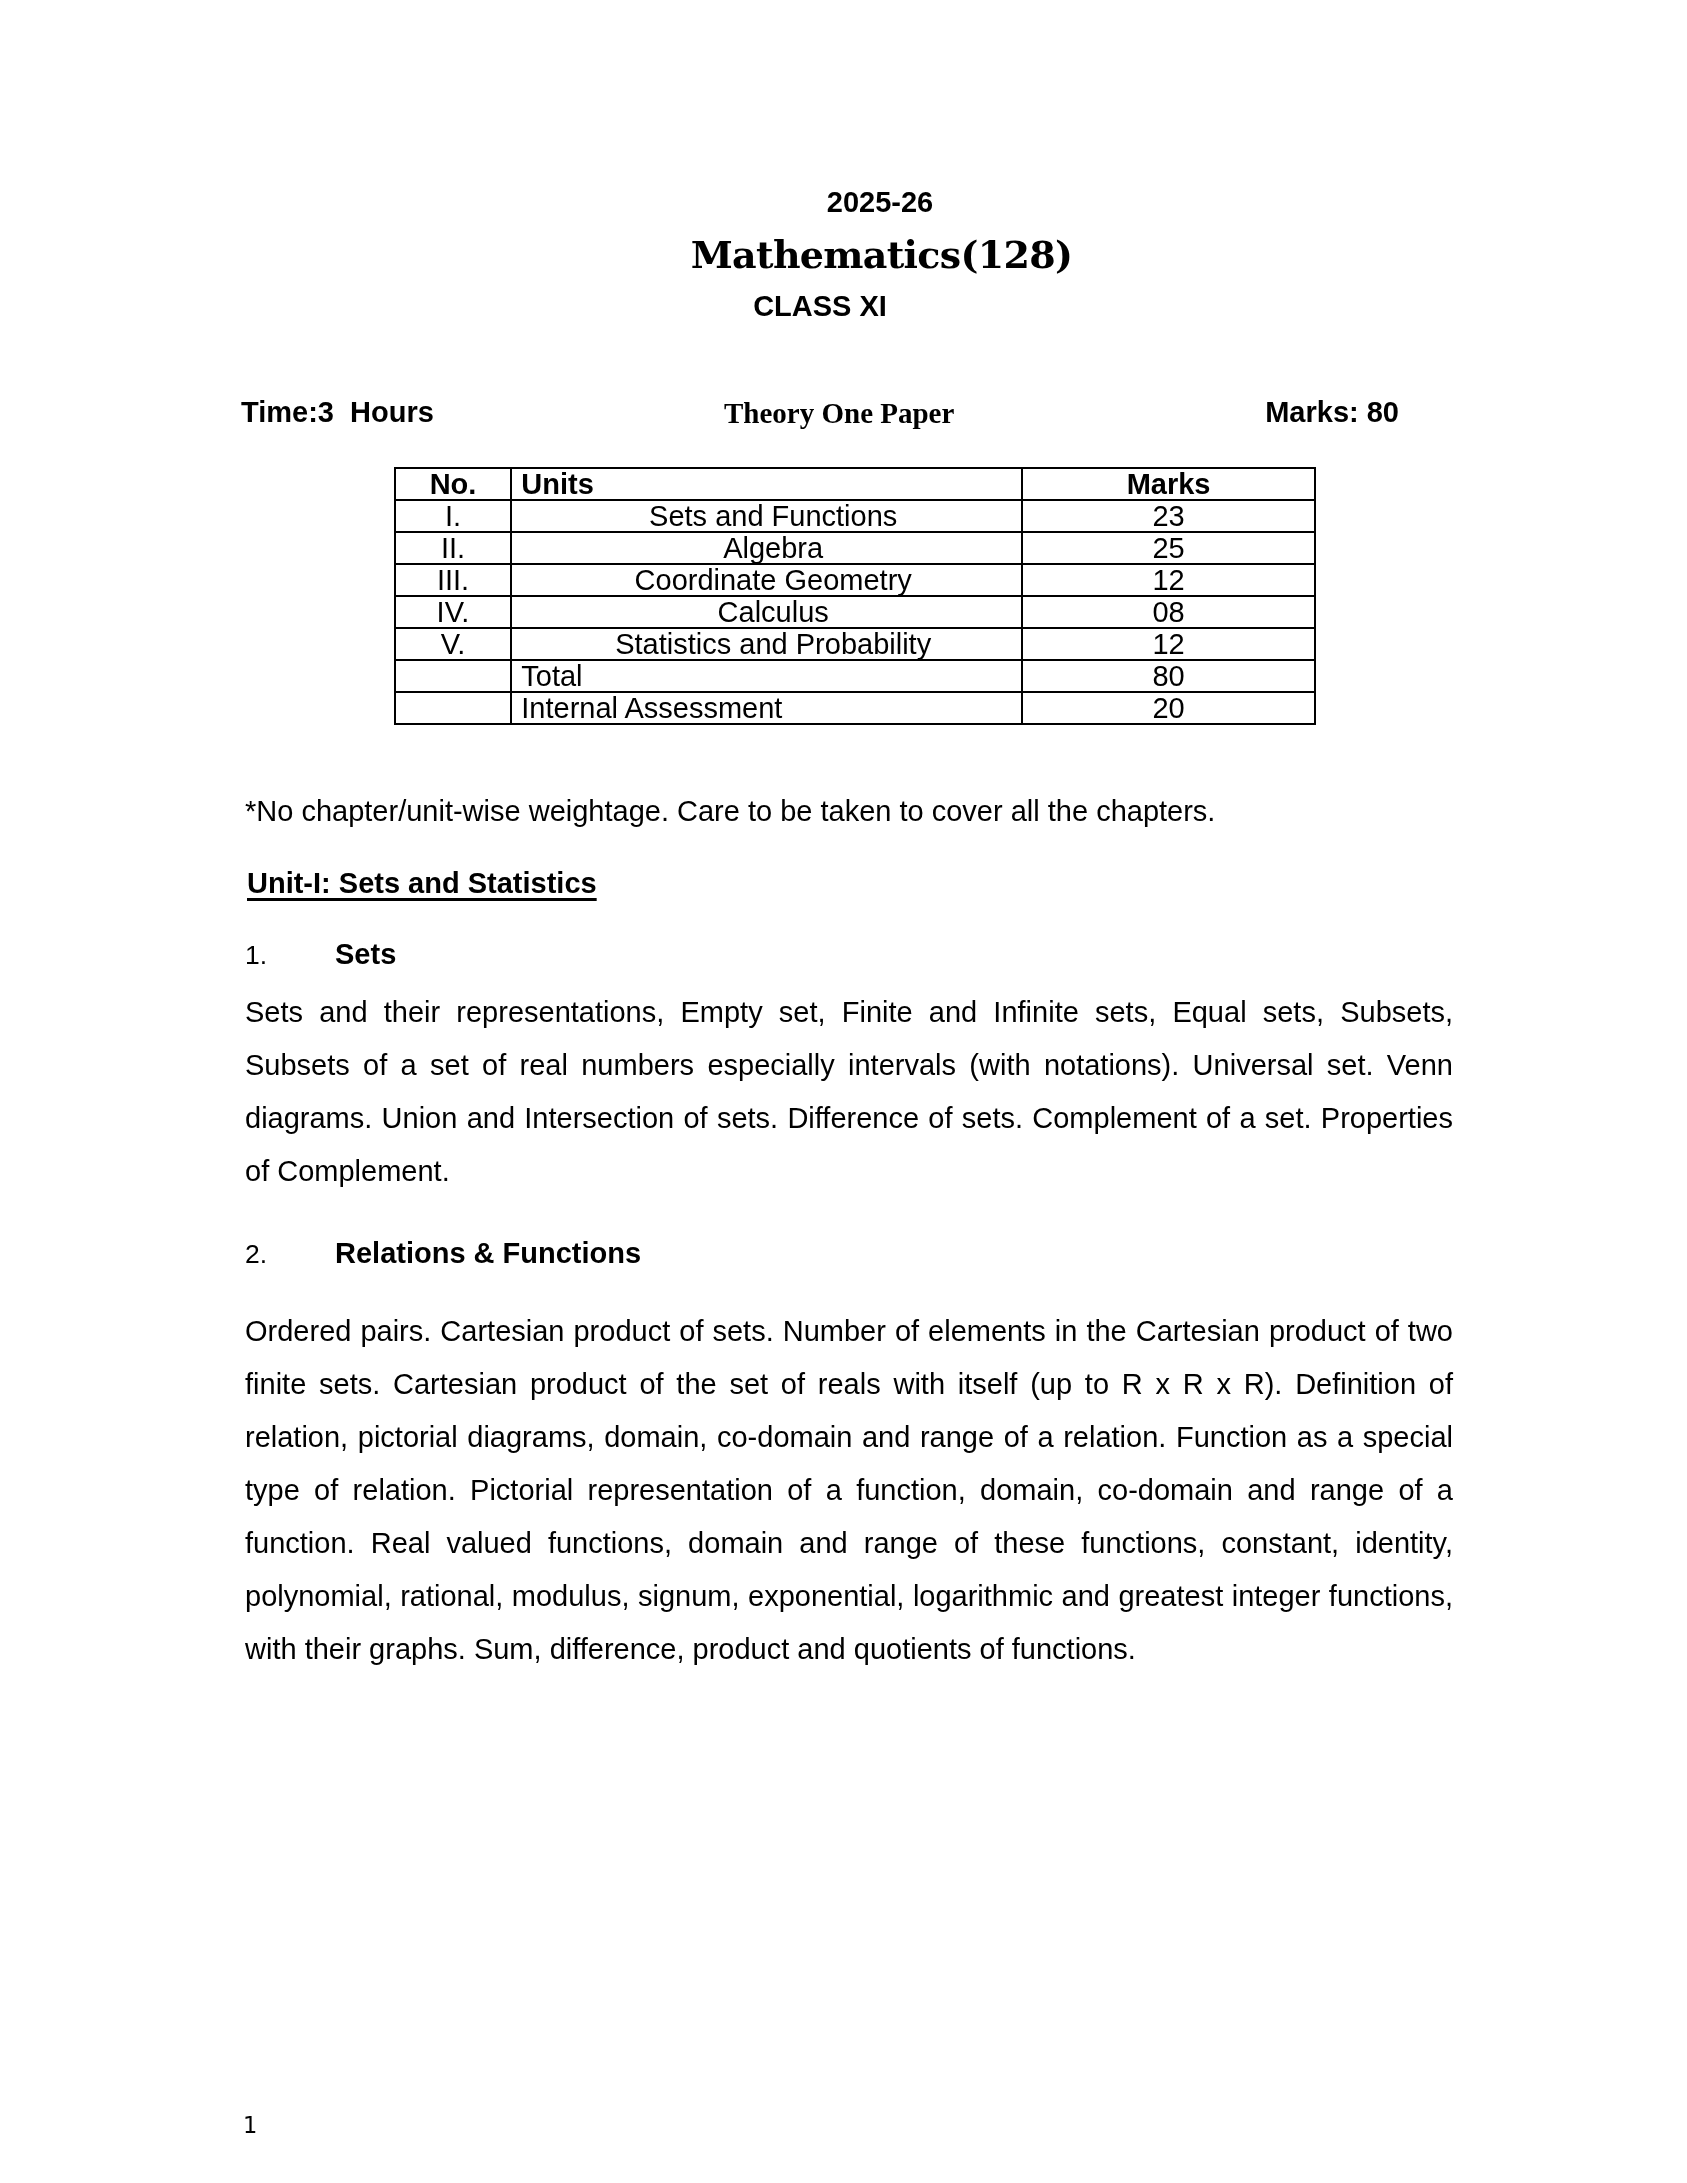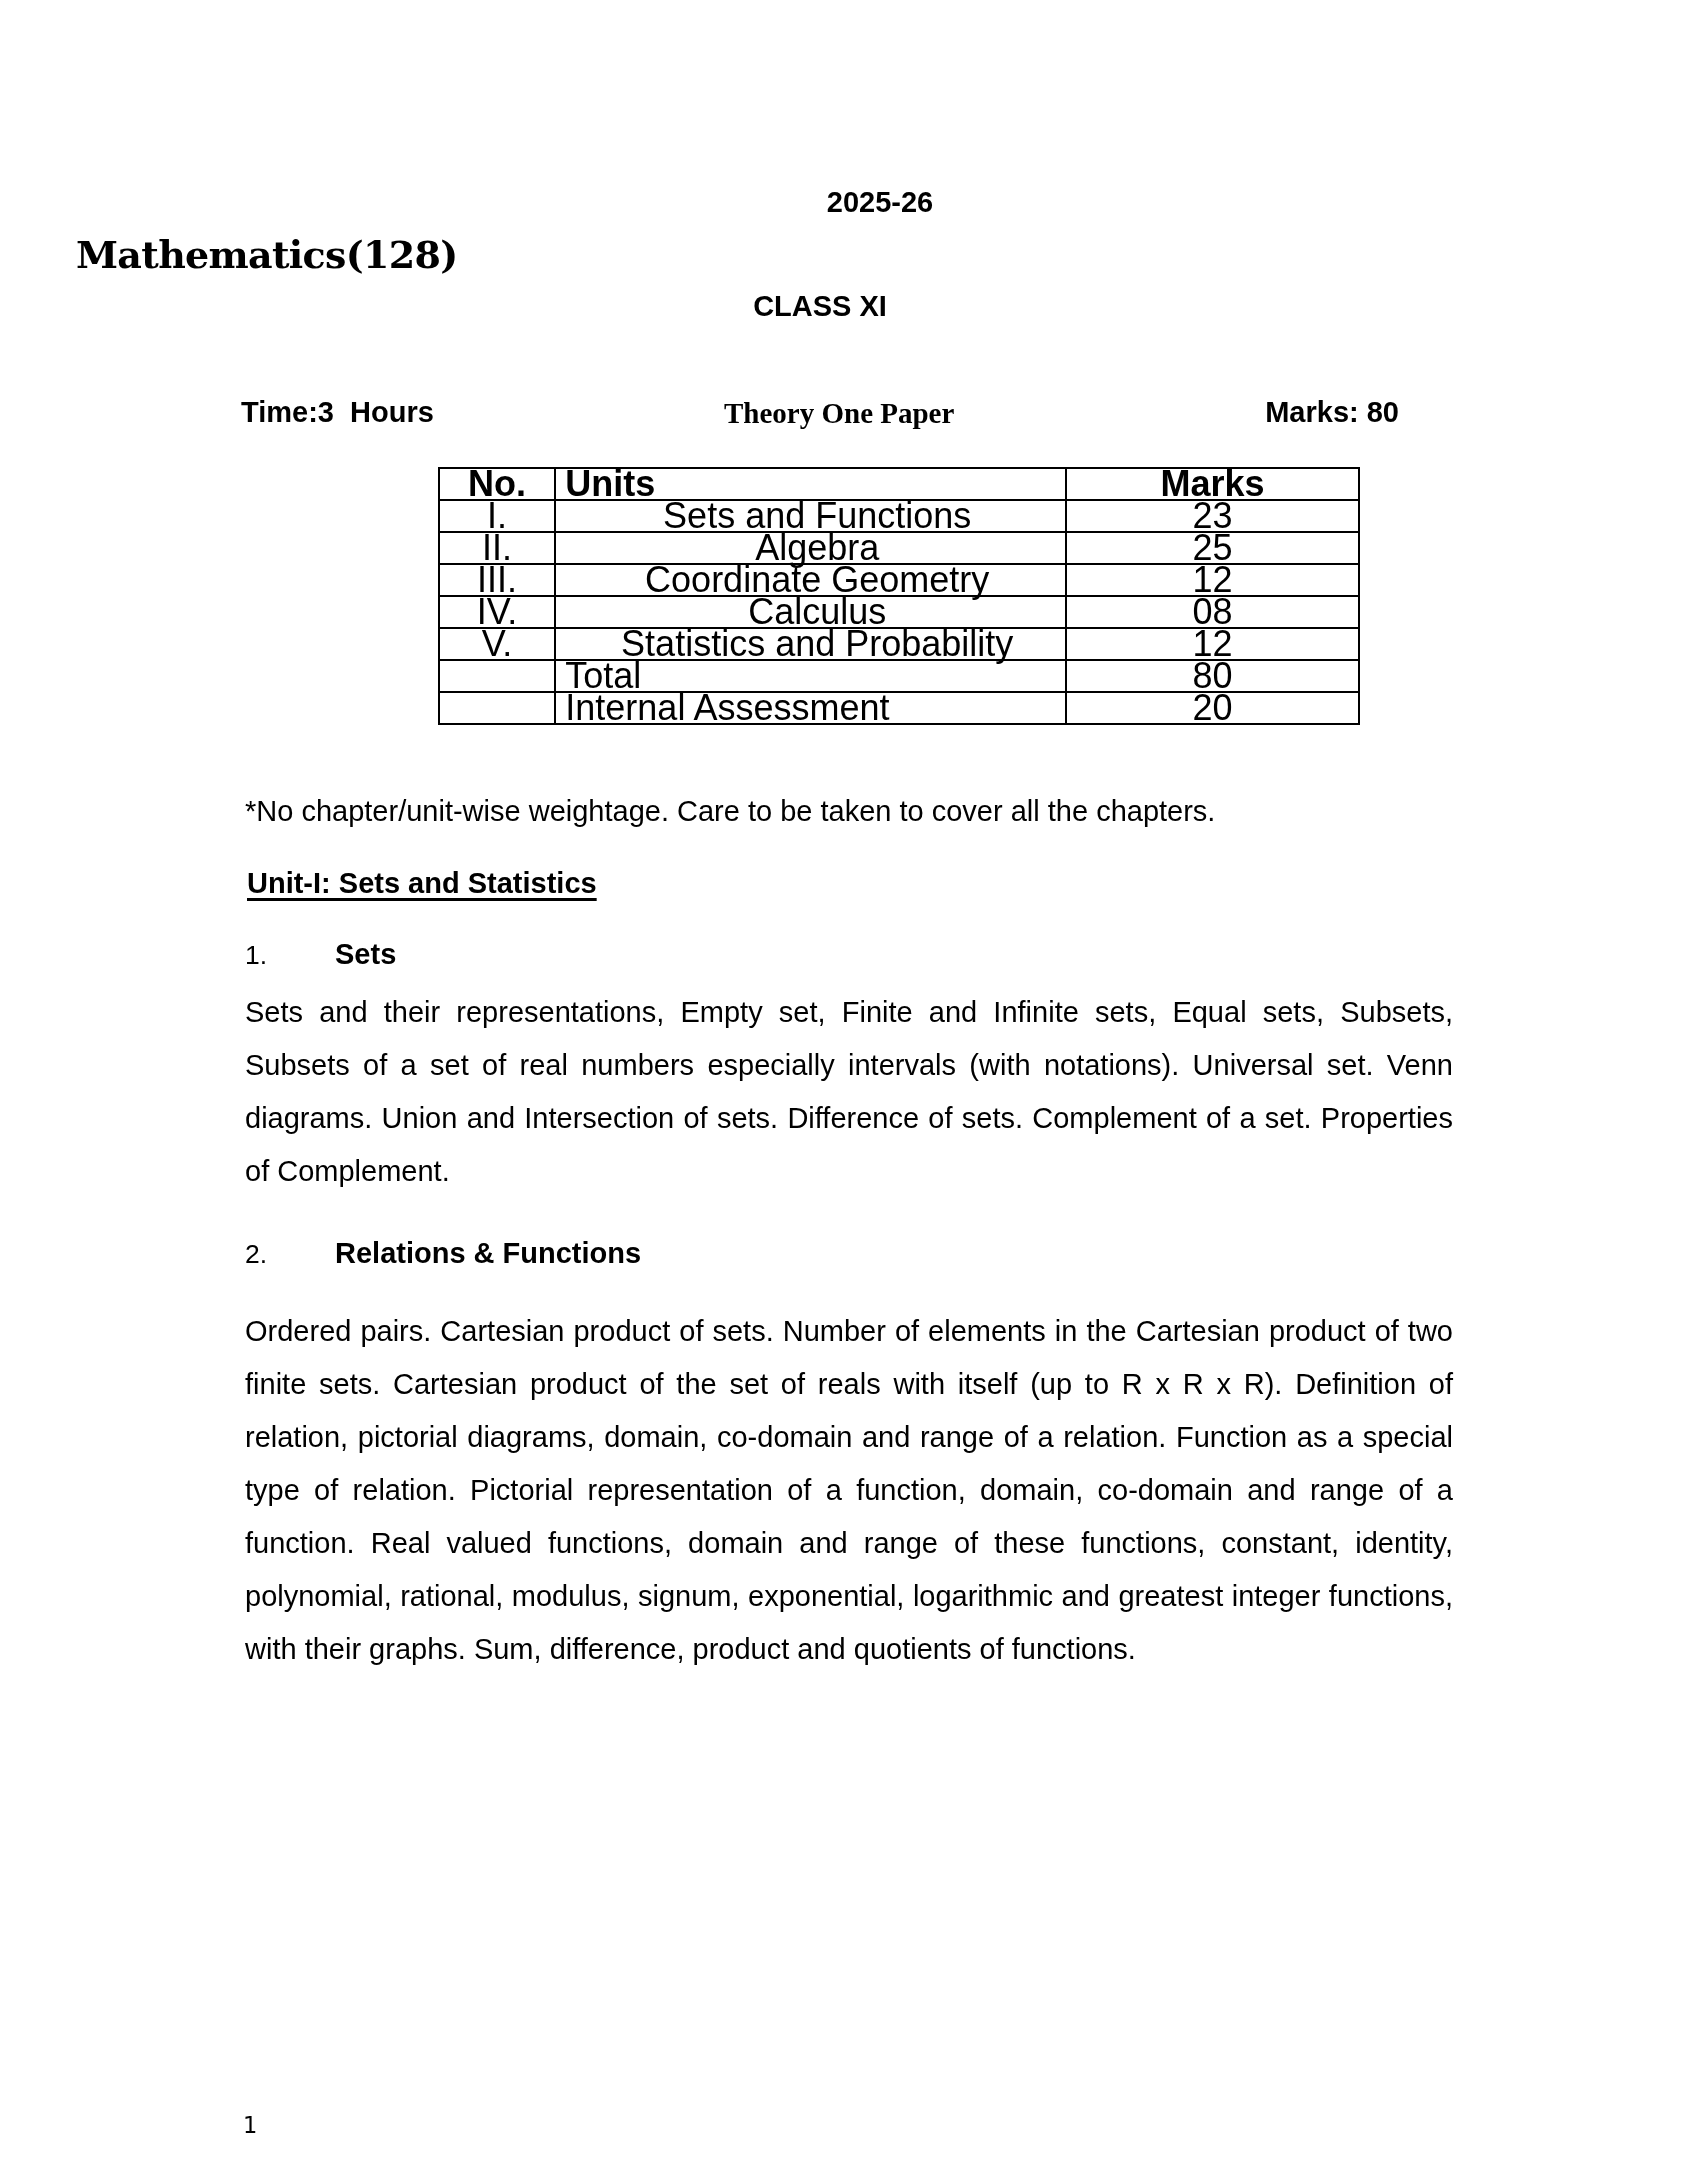--- a/index.html
+++ b/index.html
@@ -27,21 +27,21 @@
       left: 0; width: 1687px; top: 184px;
       text-align: center;
       font-weight: bold;
       font-size: 29px;
       line-height: 37px;
       padding-left: 73px;
       box-sizing: border-box;
     }
     .title {
       left: 0; width: 1687px; top: 228px;
-      text-align: left;
+      text-align: center;
       font-family: "DejaVu Serif", "Liberation Serif", serif;
       font-weight: bold;
       font-size: 38px;
       line-height: 53px;
       padding-left: 76px;
       box-sizing: border-box;
       letter-spacing: -0.7px;
     }
     .class-label {
       left: 0; width: 1561px; top: 288px;
@@ -71,22 +71,21 @@
     .meta-marks {
       position: absolute; right: 20px; top: 0;
       font-weight: bold; font-size: 29px; line-height: 40px;
     }
 
     table.marks-table {
       position: absolute;
       left: 394px; top: 467px;
       width: 922px;
       border-collapse: collapse;
-      font-size: 36px;
-      margin-left: 44px;
+      font-size: 29px;
     }
     table.marks-table td, table.marks-table th {
       border: 2px solid #000;
       padding: 0;
       height: 30px;
       line-height: 30px;
       font-weight: normal;
     }
     table.marks-table th { font-weight: bold; }
     .col-no { width: 114px; text-align: center; }

